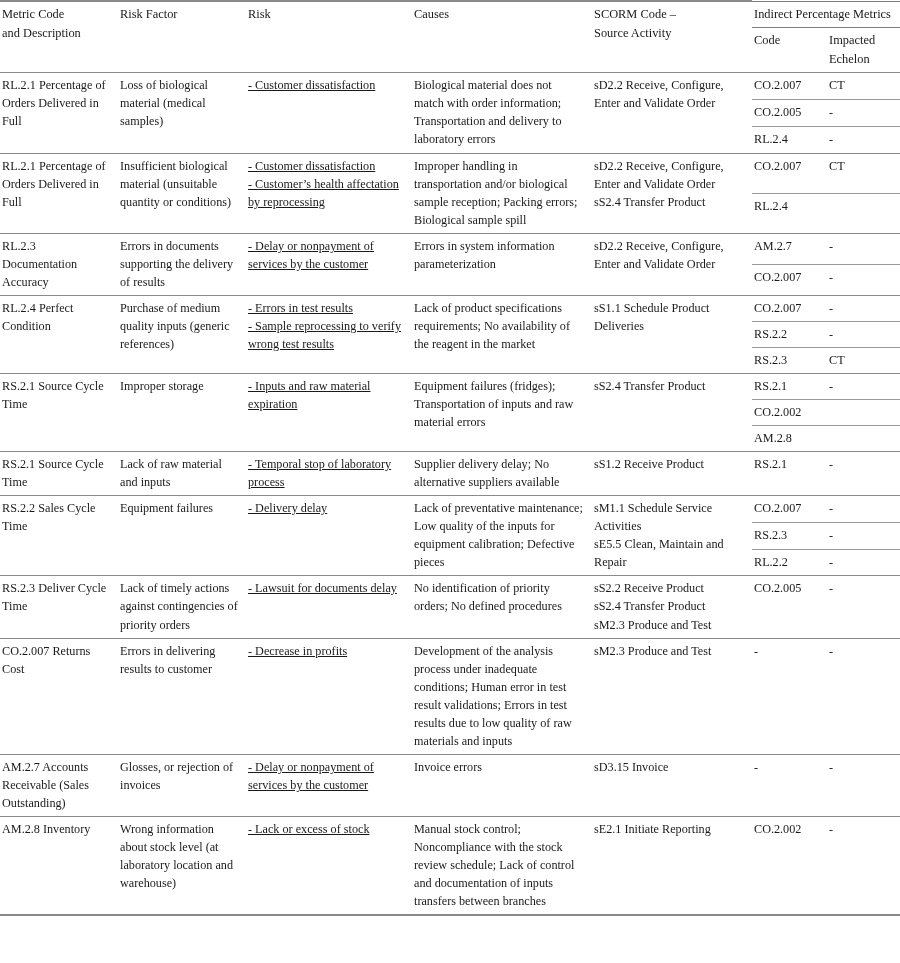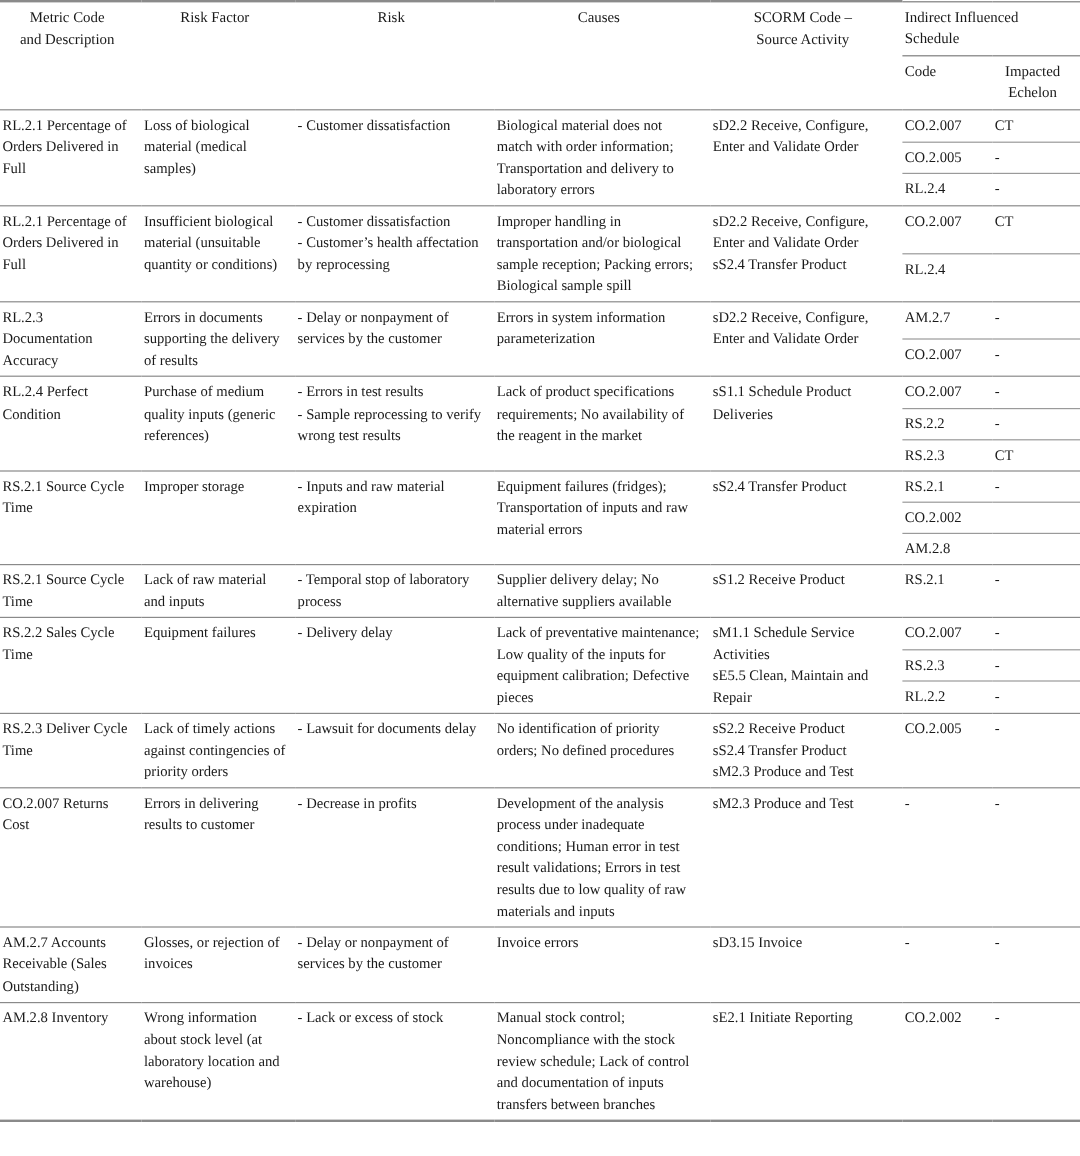--- a/index.html
+++ b/index.html
@@ -77,35 +77,35 @@
   col.c-metric   { width: 118px; }
   col.c-risk-f   { width: 128px; }
   col.c-risk     { width: 166px; }
   col.c-causes   { width: 180px; }
   col.c-scorm    { width: 160px; }
   col.c-code     { width: 75px;  }
   col.c-echelon  { width: 73px;  }
 
   td.metric-cell   { padding-left: 4px; }
   td.riskf-cell    { padding-left: 4px; }
-  td.risk-cell     { padding-left: 4px; }
+  td.risk-cell     { padding-left: 4px; text-decoration: underline; }
   td.causes-cell   { padding-left: 4px; font-family: Liberation Serif, serif; }
   td.scorm-cell    { padding-left: 4px; }
   td.code-cell     { padding-left: 6px; }
   td.echelon-cell  { padding-left: 4px; }
 
   th.th-metric  { padding-left: 4px; }
   th.th-riskf   { padding-left: 4px; }
   th.th-risk    { padding-left: 4px; }
   th.th-causes  { padding-left: 4px; }
   th.th-scorm   { padding-left: 4px; margin-left: 26px; }
   th.th-code    { padding-left: 6px; }
   th.th-ech     { padding-left: 4px; }
 
-  .line { display: block; text-align: center; }
+  .line { display: block; }
   .bullet-line { display: block; white-space: normal; }
 </style>
 </head>
 <body>
 
 <div id="risk-table-wrap">
   <table class="risk-table">
     <colgroup>
       <col class="c-metric">
       <col class="c-risk-f">
@@ -127,21 +127,21 @@
         <th class="rule-top main-head th-risk" rowspan="2">
             <span class="line">Risk</span>
           </th>
         <th class="rule-top main-head th-causes" rowspan="2">
             <span class="line">Causes</span>
           </th>
         <th class="rule-top main-head th-scorm" rowspan="2">
             <span class="line">SCORM Code –</span>
             <span class="line">Source Activity</span>
           </th>
-        <th class="group-head" colspan="2">Indirect Influenced Schedule</th>
+        <th class="group-head" colspan="2">Indirect Percentage Metrics</th>
       </tr>
       <tr>
         <th class="sub-head th-code">Code</th>
         <th class="sub-head th-ech">
             <span class="line">Impacted</span>
             <span class="line">Echelon</span>
           </th>
       </tr>
     </thead>
     <tbody id="tbody">

